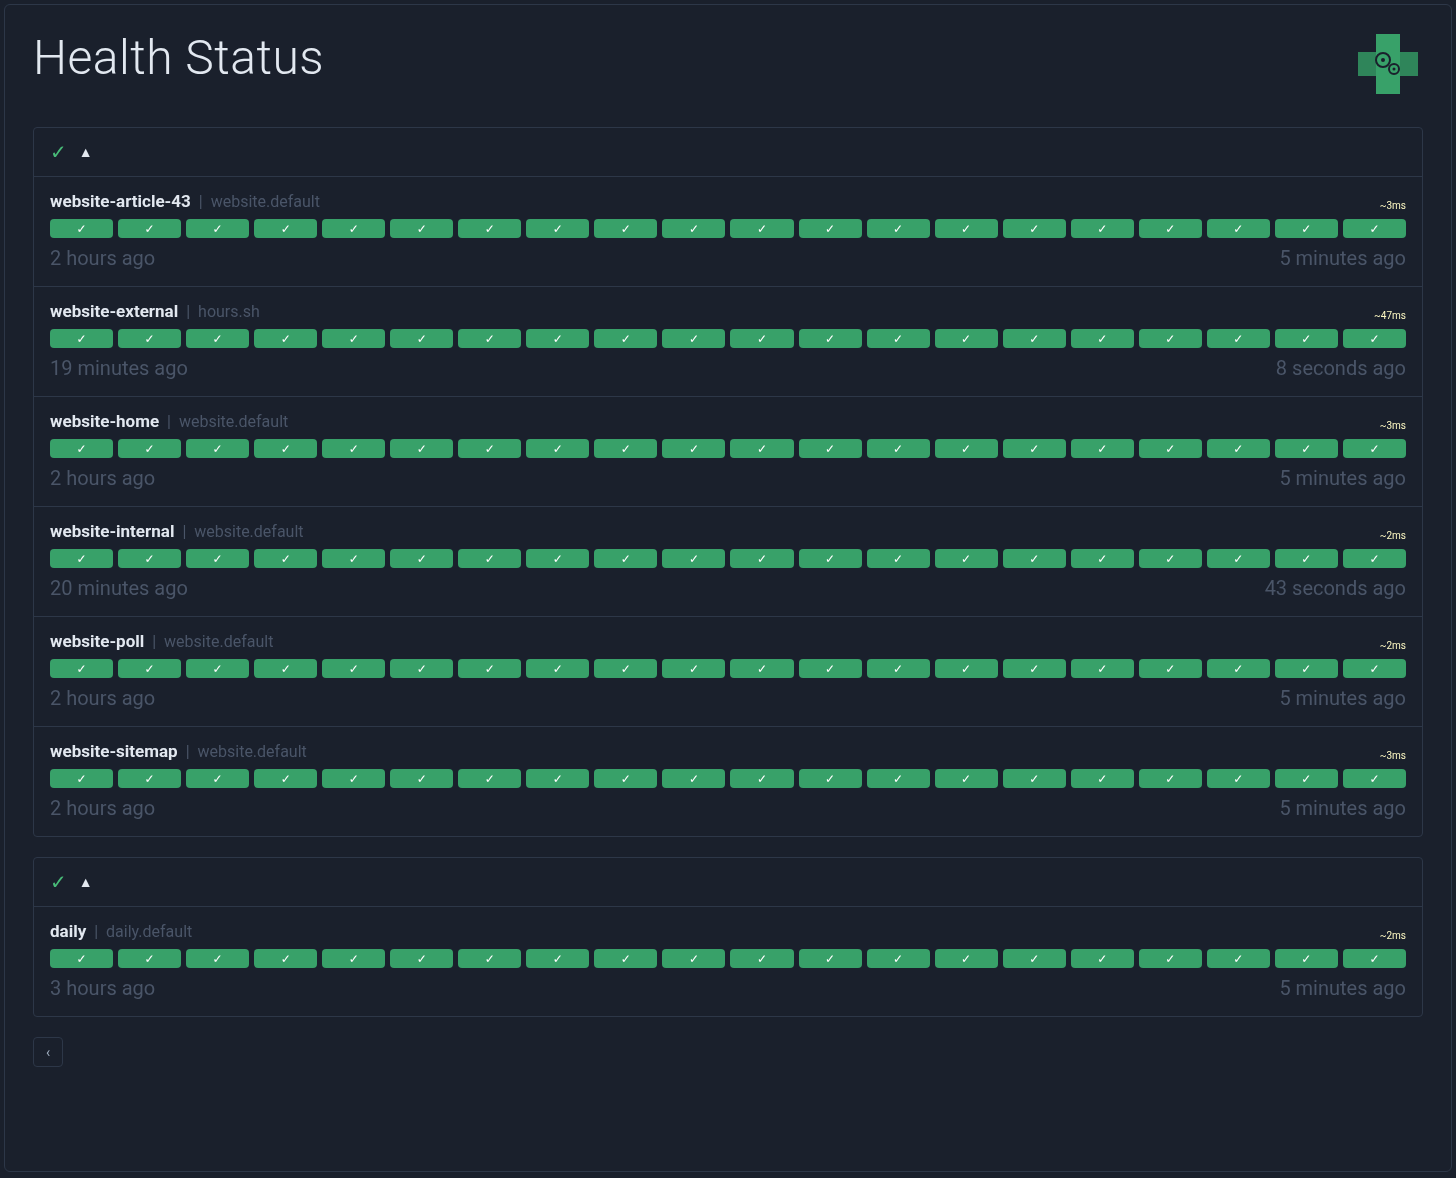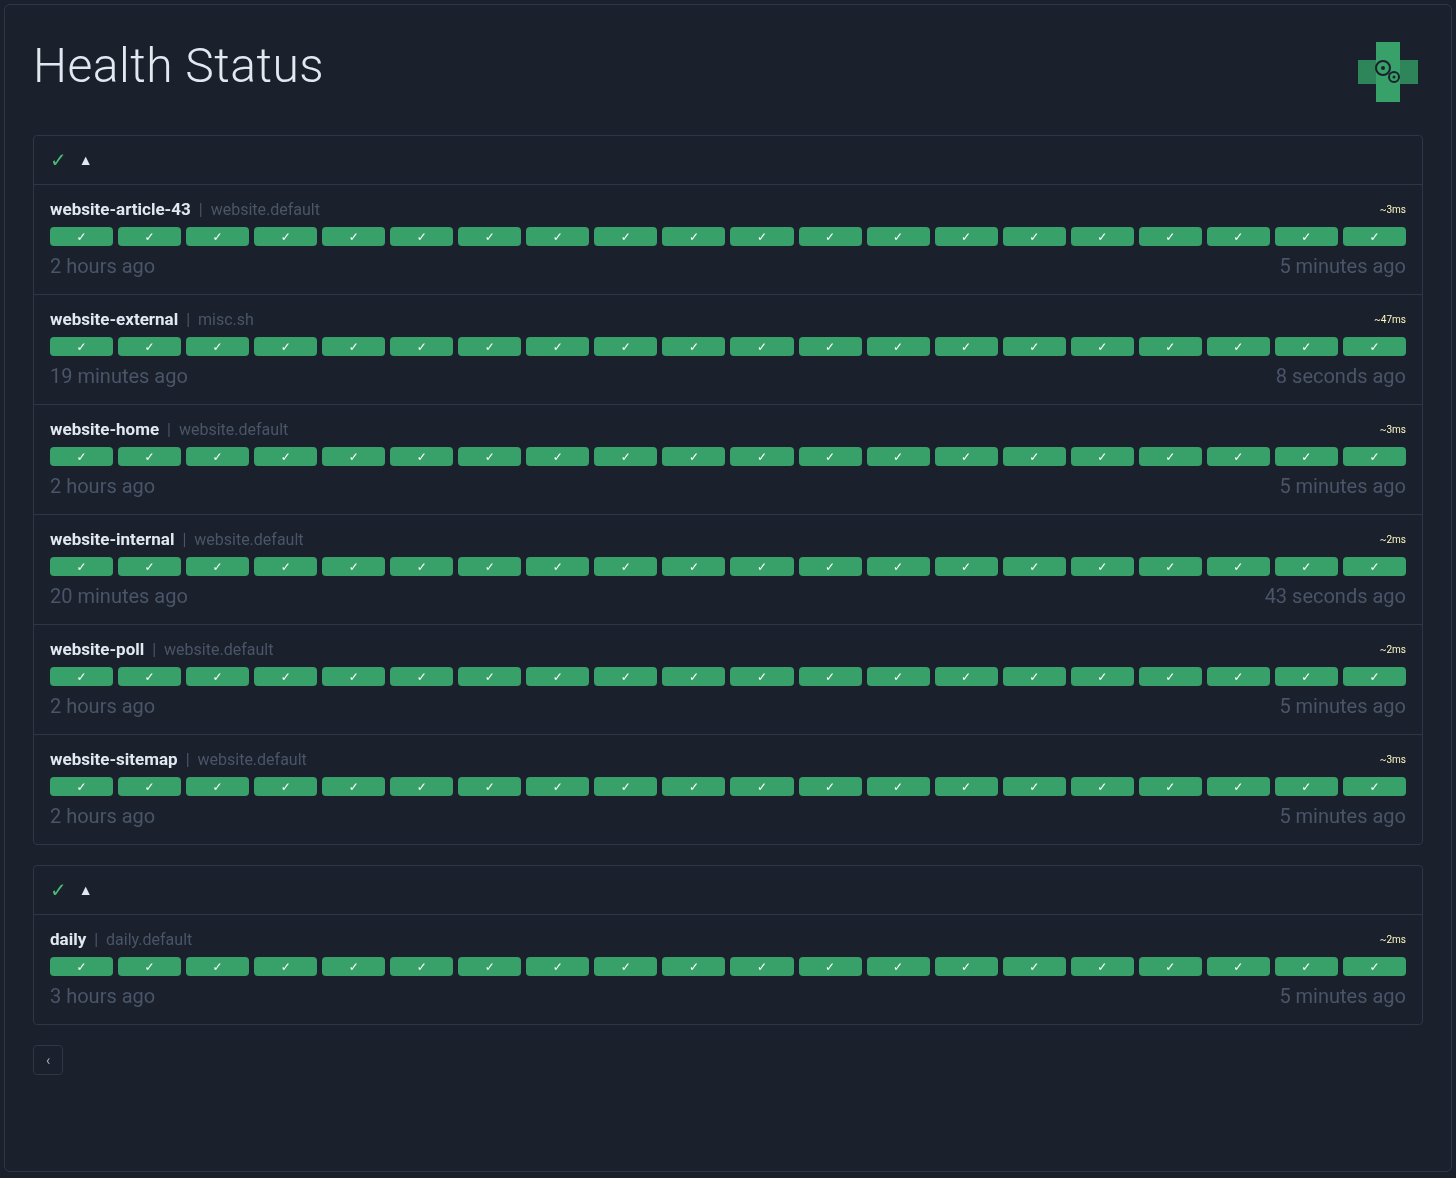--- a/index.html
+++ b/index.html
@@ -6,21 +6,21 @@
   body {
     background: #1a202c;
     color: #e2e8f0;
     font-family: -apple-system, BlinkMacSystemFont, "Segoe UI", Roboto, sans-serif;
     padding: 4px;
     width: 1456px;
   }
   .container {
     border: 1px solid #2d3748;
     border-radius: 6px;
-    padding: 32px 28px;
+    padding: 24px 28px;
     min-height: 1168px;
   }
   .header {
     display: flex;
     justify-content: space-between;
     align-items: flex-start;
     margin-bottom: 28px;
   }
   .page-title {
     font-size: 48px;
@@ -62,21 +62,21 @@
     font-size: 14px;
   }
   .endpoint-row {
     padding: 14px 16px 16px 16px;
     border-bottom: 1px solid #2d3748;
   }
   .endpoint-row:last-child { border-bottom: none; }
   .endpoint-head {
     display: flex;
     justify-content: space-between;
-    align-items: center;
+    align-items: flex-end;
     margin-bottom: 8px;
   }
   .endpoint-name {
     font-size: 17px;
     font-weight: 700;
     color: #e2e8f0;
   }
   .endpoint-sep {
     color: #4a5568;
     font-weight: 400;
@@ -182,21 +182,21 @@
             <div class="status-block">✓</div>
             <div class="status-block">✓</div>
           </div>
           <div class="endpoint-times">
             <span>2 hours ago</span>
             <span>5 minutes ago</span>
           </div>
         </div>
         <div class="endpoint-row">
           <div class="endpoint-head">
-            <div><span class="endpoint-name">website-external</span><span class="endpoint-sep"> | </span><span class="endpoint-sub">misc.sh</span></div>
+            <div><span class="endpoint-name">website-external</span><span class="endpoint-sep"> | </span><span class="endpoint-sub">hours.sh</span></div>
             <span class="endpoint-latency">~47ms</span>
           </div>
           <div class="status-blocks">
             <div class="status-block">✓</div>
             <div class="status-block">✓</div>
             <div class="status-block">✓</div>
             <div class="status-block">✓</div>
             <div class="status-block">✓</div>
             <div class="status-block">✓</div>
             <div class="status-block">✓</div>

